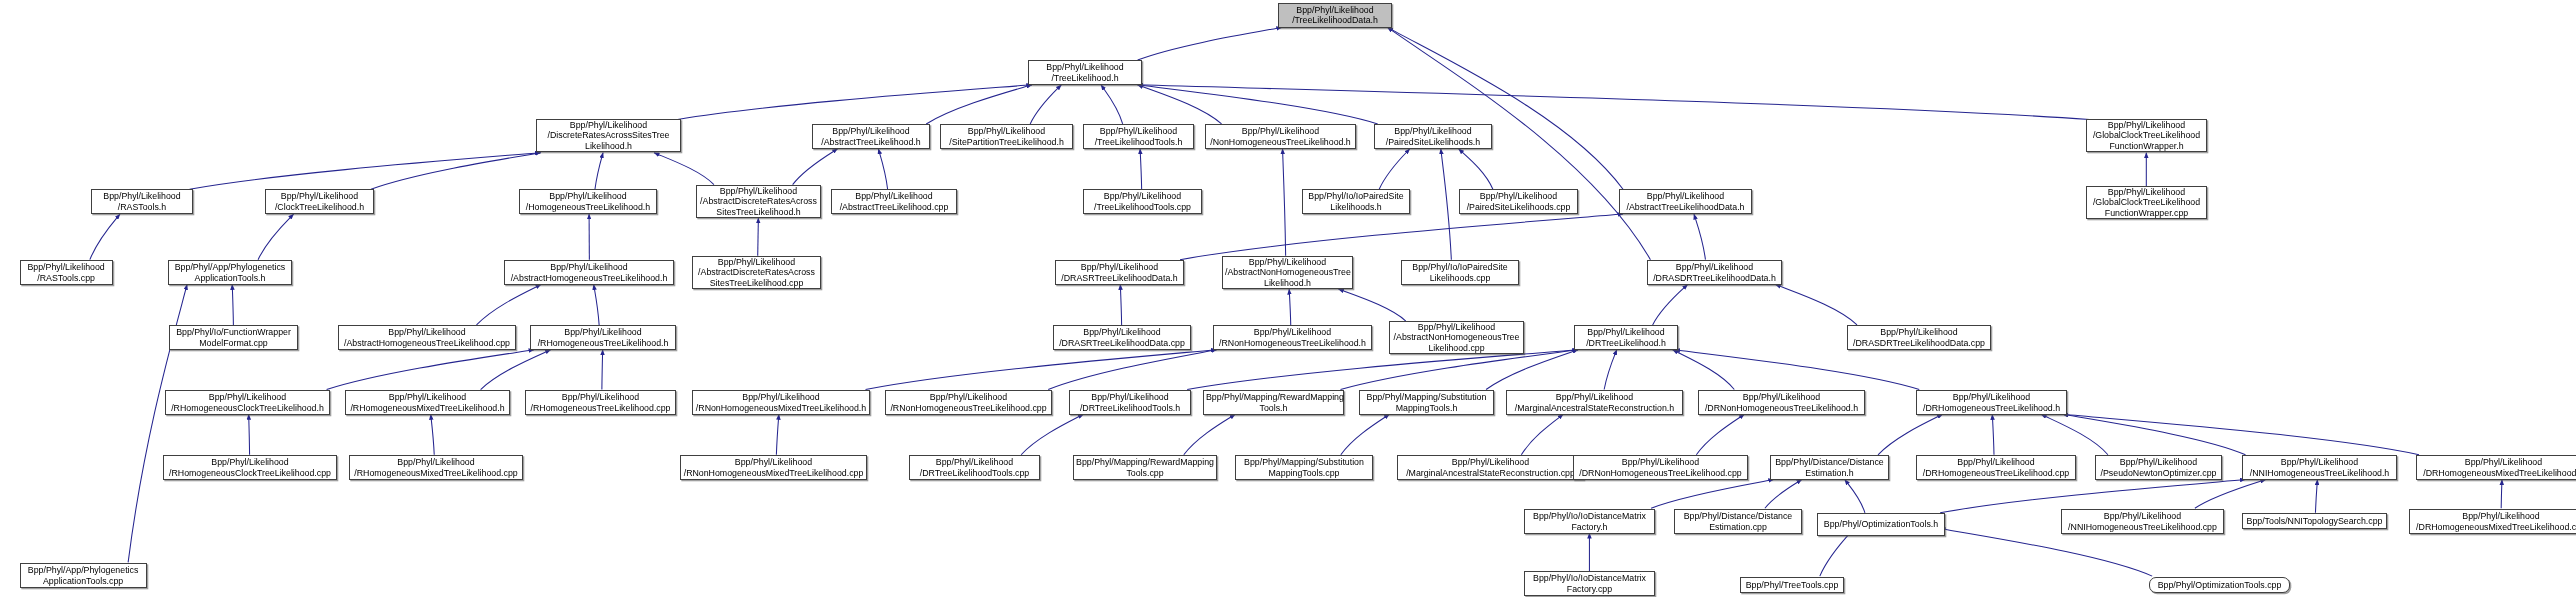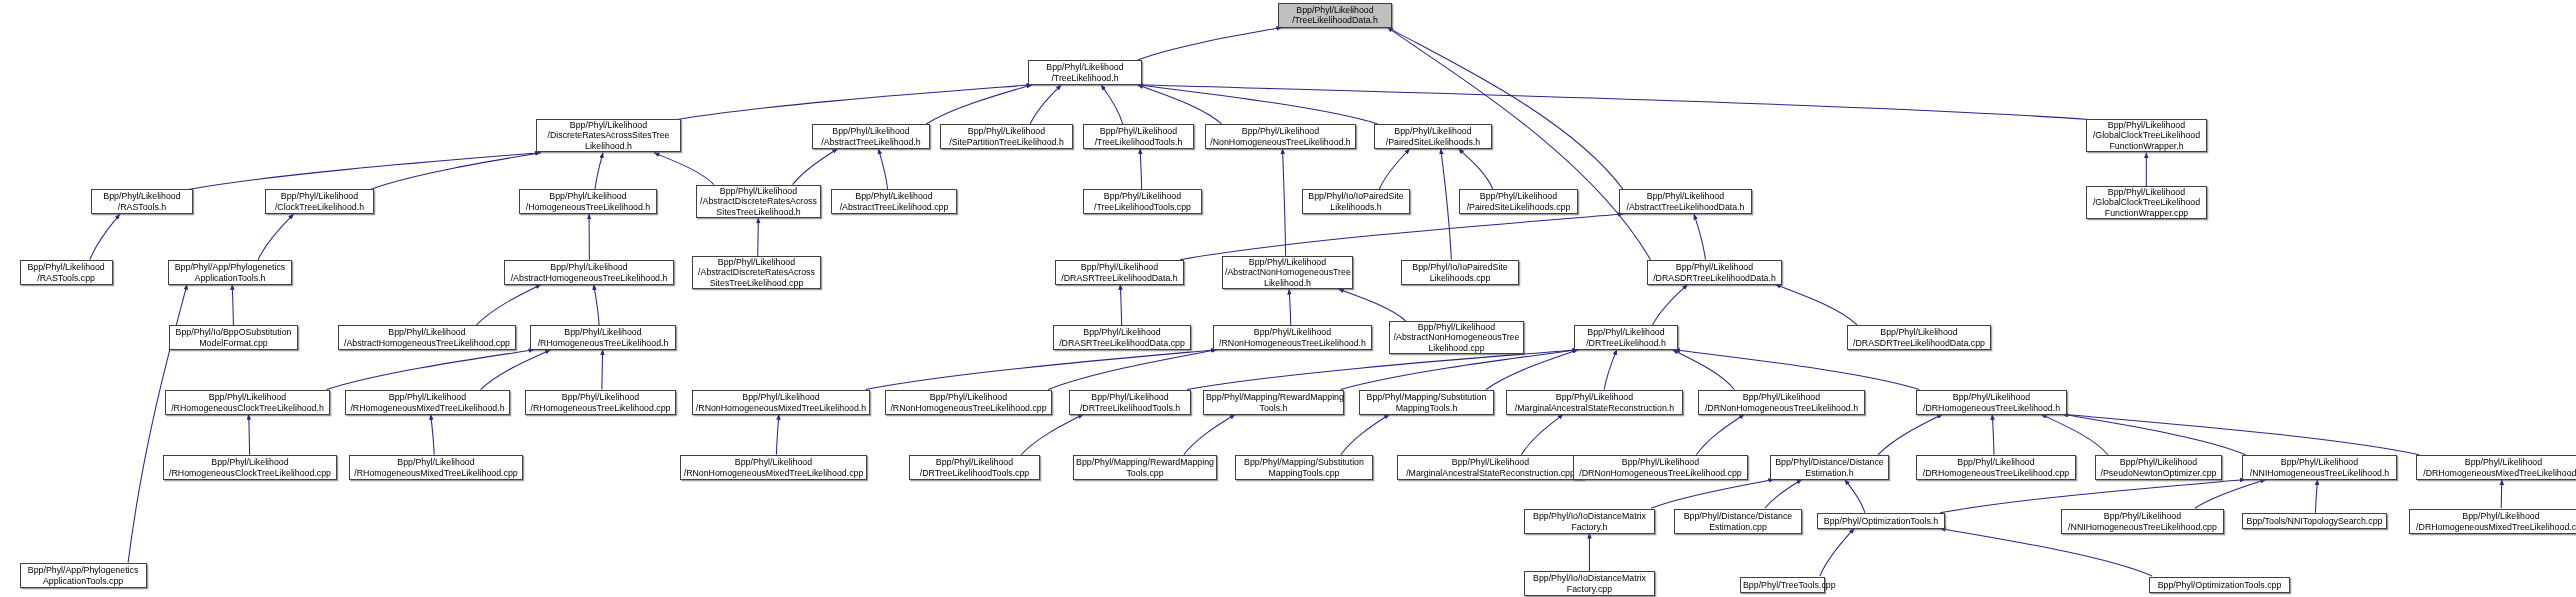--- a/index.html
+++ b/index.html
@@ -187,21 +187,21 @@
 SitesTreeLikelihood.cpp</span></div>
       <div class="node" style="left: 1055px; top: 260px; width: 129px; height: 25px;"><span class="label">Bpp/Phyl/Likelihood
 /DRASRTreeLikelihoodData.h</span></div>
       <div class="node" style="left: 1222px; top: 256px; width: 131px; height: 33px;"><span class="label">Bpp/Phyl/Likelihood
 /AbstractNonHomogeneousTree
 Likelihood.h</span></div>
       <div class="node" style="left: 1401px; top: 260px; width: 118px; height: 25px;"><span class="label">Bpp/Phyl/Io/IoPairedSite
 Likelihoods.cpp</span></div>
       <div class="node" style="left: 1647px; top: 260px; width: 135px; height: 25px;"><span class="label">Bpp/Phyl/Likelihood
 /DRASDRTreeLikelihoodData.h</span></div>
-      <div class="node" style="left: 169px; top: 325px; width: 129px; height: 25px;"><span class="label">Bpp/Phyl/Io/BppOSubstitution
+      <div class="node" style="left: 169px; top: 325px; width: 129px; height: 25px;"><span class="label">Bpp/Phyl/Io/FunctionWrapper
 ModelFormat.cpp</span></div>
       <div class="node" style="left: 338px; top: 325px; width: 178px; height: 25px;"><span class="label">Bpp/Phyl/Likelihood
 /AbstractHomogeneousTreeLikelihood.cpp</span></div>
       <div class="node" style="left: 530px; top: 325px; width: 146px; height: 25px;"><span class="label">Bpp/Phyl/Likelihood
 /RHomogeneousTreeLikelihood.h</span></div>
       <div class="node" style="left: 1053px; top: 325px; width: 138px; height: 25px;"><span class="label">Bpp/Phyl/Likelihood
 /DRASRTreeLikelihoodData.cpp</span></div>
       <div class="node" style="left: 1213px; top: 325px; width: 159px; height: 25px;"><span class="label">Bpp/Phyl/Likelihood
 /RNonHomogeneousTreeLikelihood.h</span></div>
       <div class="node" style="left: 1389px; top: 321px; width: 135px; height: 33px;"><span class="label">Bpp/Phyl/Likelihood
@@ -256,27 +256,27 @@
       <div class="node" style="left: 2095px; top: 455px; width: 127px; height: 25px;"><span class="label">Bpp/Phyl/Likelihood
 /PseudoNewtonOptimizer.cpp</span></div>
       <div class="node" style="left: 2242px; top: 455px; width: 155px; height: 25px;"><span class="label">Bpp/Phyl/Likelihood
 /NNIHomogeneousTreeLikelihood.h</span></div>
       <div class="node" style="left: 2416px; top: 455px; width: 175px; height: 25px;"><span class="label">Bpp/Phyl/Likelihood
 /DRHomogeneousMixedTreeLikelihood.h</span></div>
       <div class="node" style="left: 1524px; top: 509px; width: 131px; height: 25px;"><span class="label">Bpp/Phyl/Io/IoDistanceMatrix
 Factory.h</span></div>
       <div class="node" style="left: 1674px; top: 509px; width: 128px; height: 25px;"><span class="label">Bpp/Phyl/Distance/Distance
 Estimation.cpp</span></div>
-      <div class="node" style="left: 1817px; top: 513px; width: 128px; height: 16px;"><span class="label">Bpp/Phyl/OptimizationTools.h</span></div>
+      <div class="node" style="left: 1817px; top: 513px; width: 128px; height: 23px;"><span class="label">Bpp/Phyl/OptimizationTools.h</span></div>
       <div class="node" style="left: 2061px; top: 509px; width: 163px; height: 25px;"><span class="label">Bpp/Phyl/Likelihood
 /NNIHomogeneousTreeLikelihood.cpp</span></div>
       <div class="node" style="left: 2242px; top: 513px; width: 145px; height: 15.7px;"><span class="label">Bpp/Tools/NNITopologySearch.cpp</span></div>
       <div class="node" style="left: 2409px; top: 509px; width: 184px; height: 25px;"><span class="label">Bpp/Phyl/Likelihood
 /DRHomogeneousMixedTreeLikelihood.cpp</span></div>
       <div class="node" style="left: 19.6px; top: 563px; width: 127px; height: 25px;"><span class="label">Bpp/Phyl/App/Phylogenetics
 ApplicationTools.cpp</span></div>
       <div class="node" style="left: 1524px; top: 571px; width: 131px; height: 25px;"><span class="label">Bpp/Phyl/Io/IoDistanceMatrix
 Factory.cpp</span></div>
-      <div class="node" style="left: 1740px; top: 577px; width: 85px; height: 15.7px;"><span class="label">Bpp/Phyl/TreeTools.cpp</span></div>
-      <div class="node" style="left: 2149px; top: 577px; width: 141px; height: 15.7px;"><span class="label">Bpp/Phyl/OptimizationTools.cpp</span></div>
+      <div class="node" style="left: 1740px; top: 577px; width: 104px; height: 15.7px;"><span class="label">Bpp/Phyl/TreeTools.cpp</span></div>
+      <div class="node" style="left: 2149px; top: 577px; width: 141px; height: 15.7px; border-radius: 7px;"><span class="label">Bpp/Phyl/OptimizationTools.cpp</span></div>
     </div>
 </div>
 
 
 </body></html>

